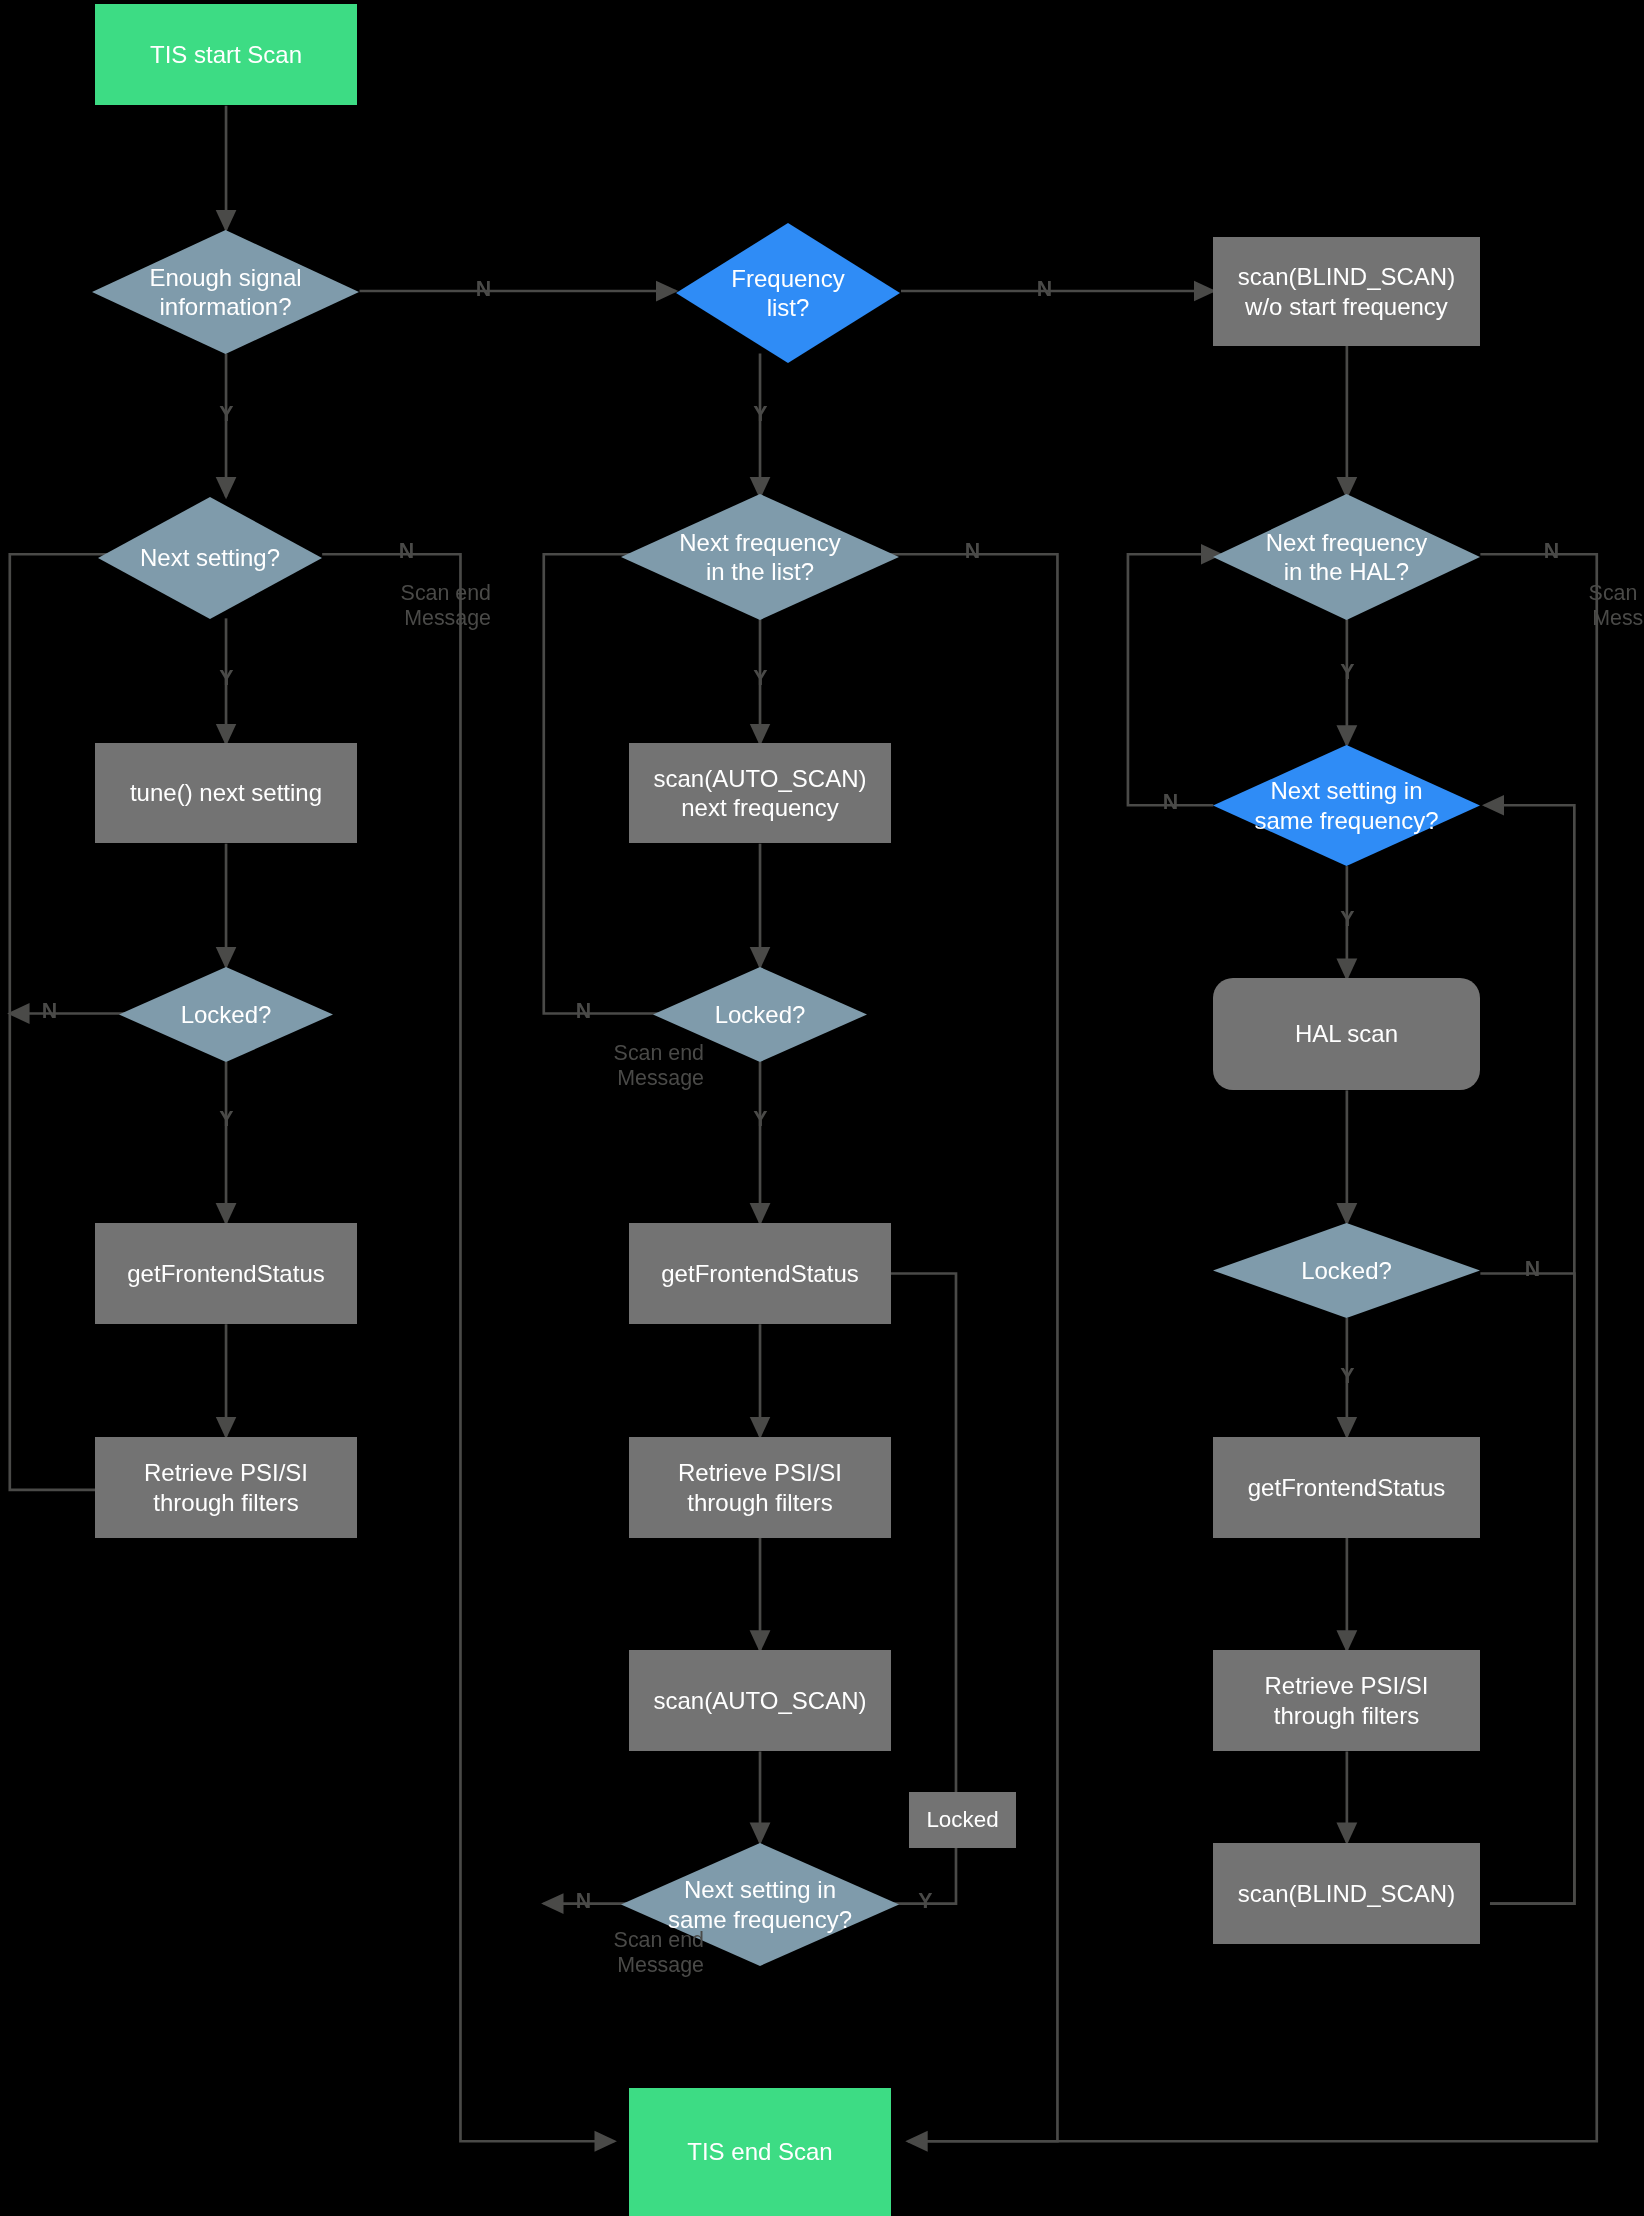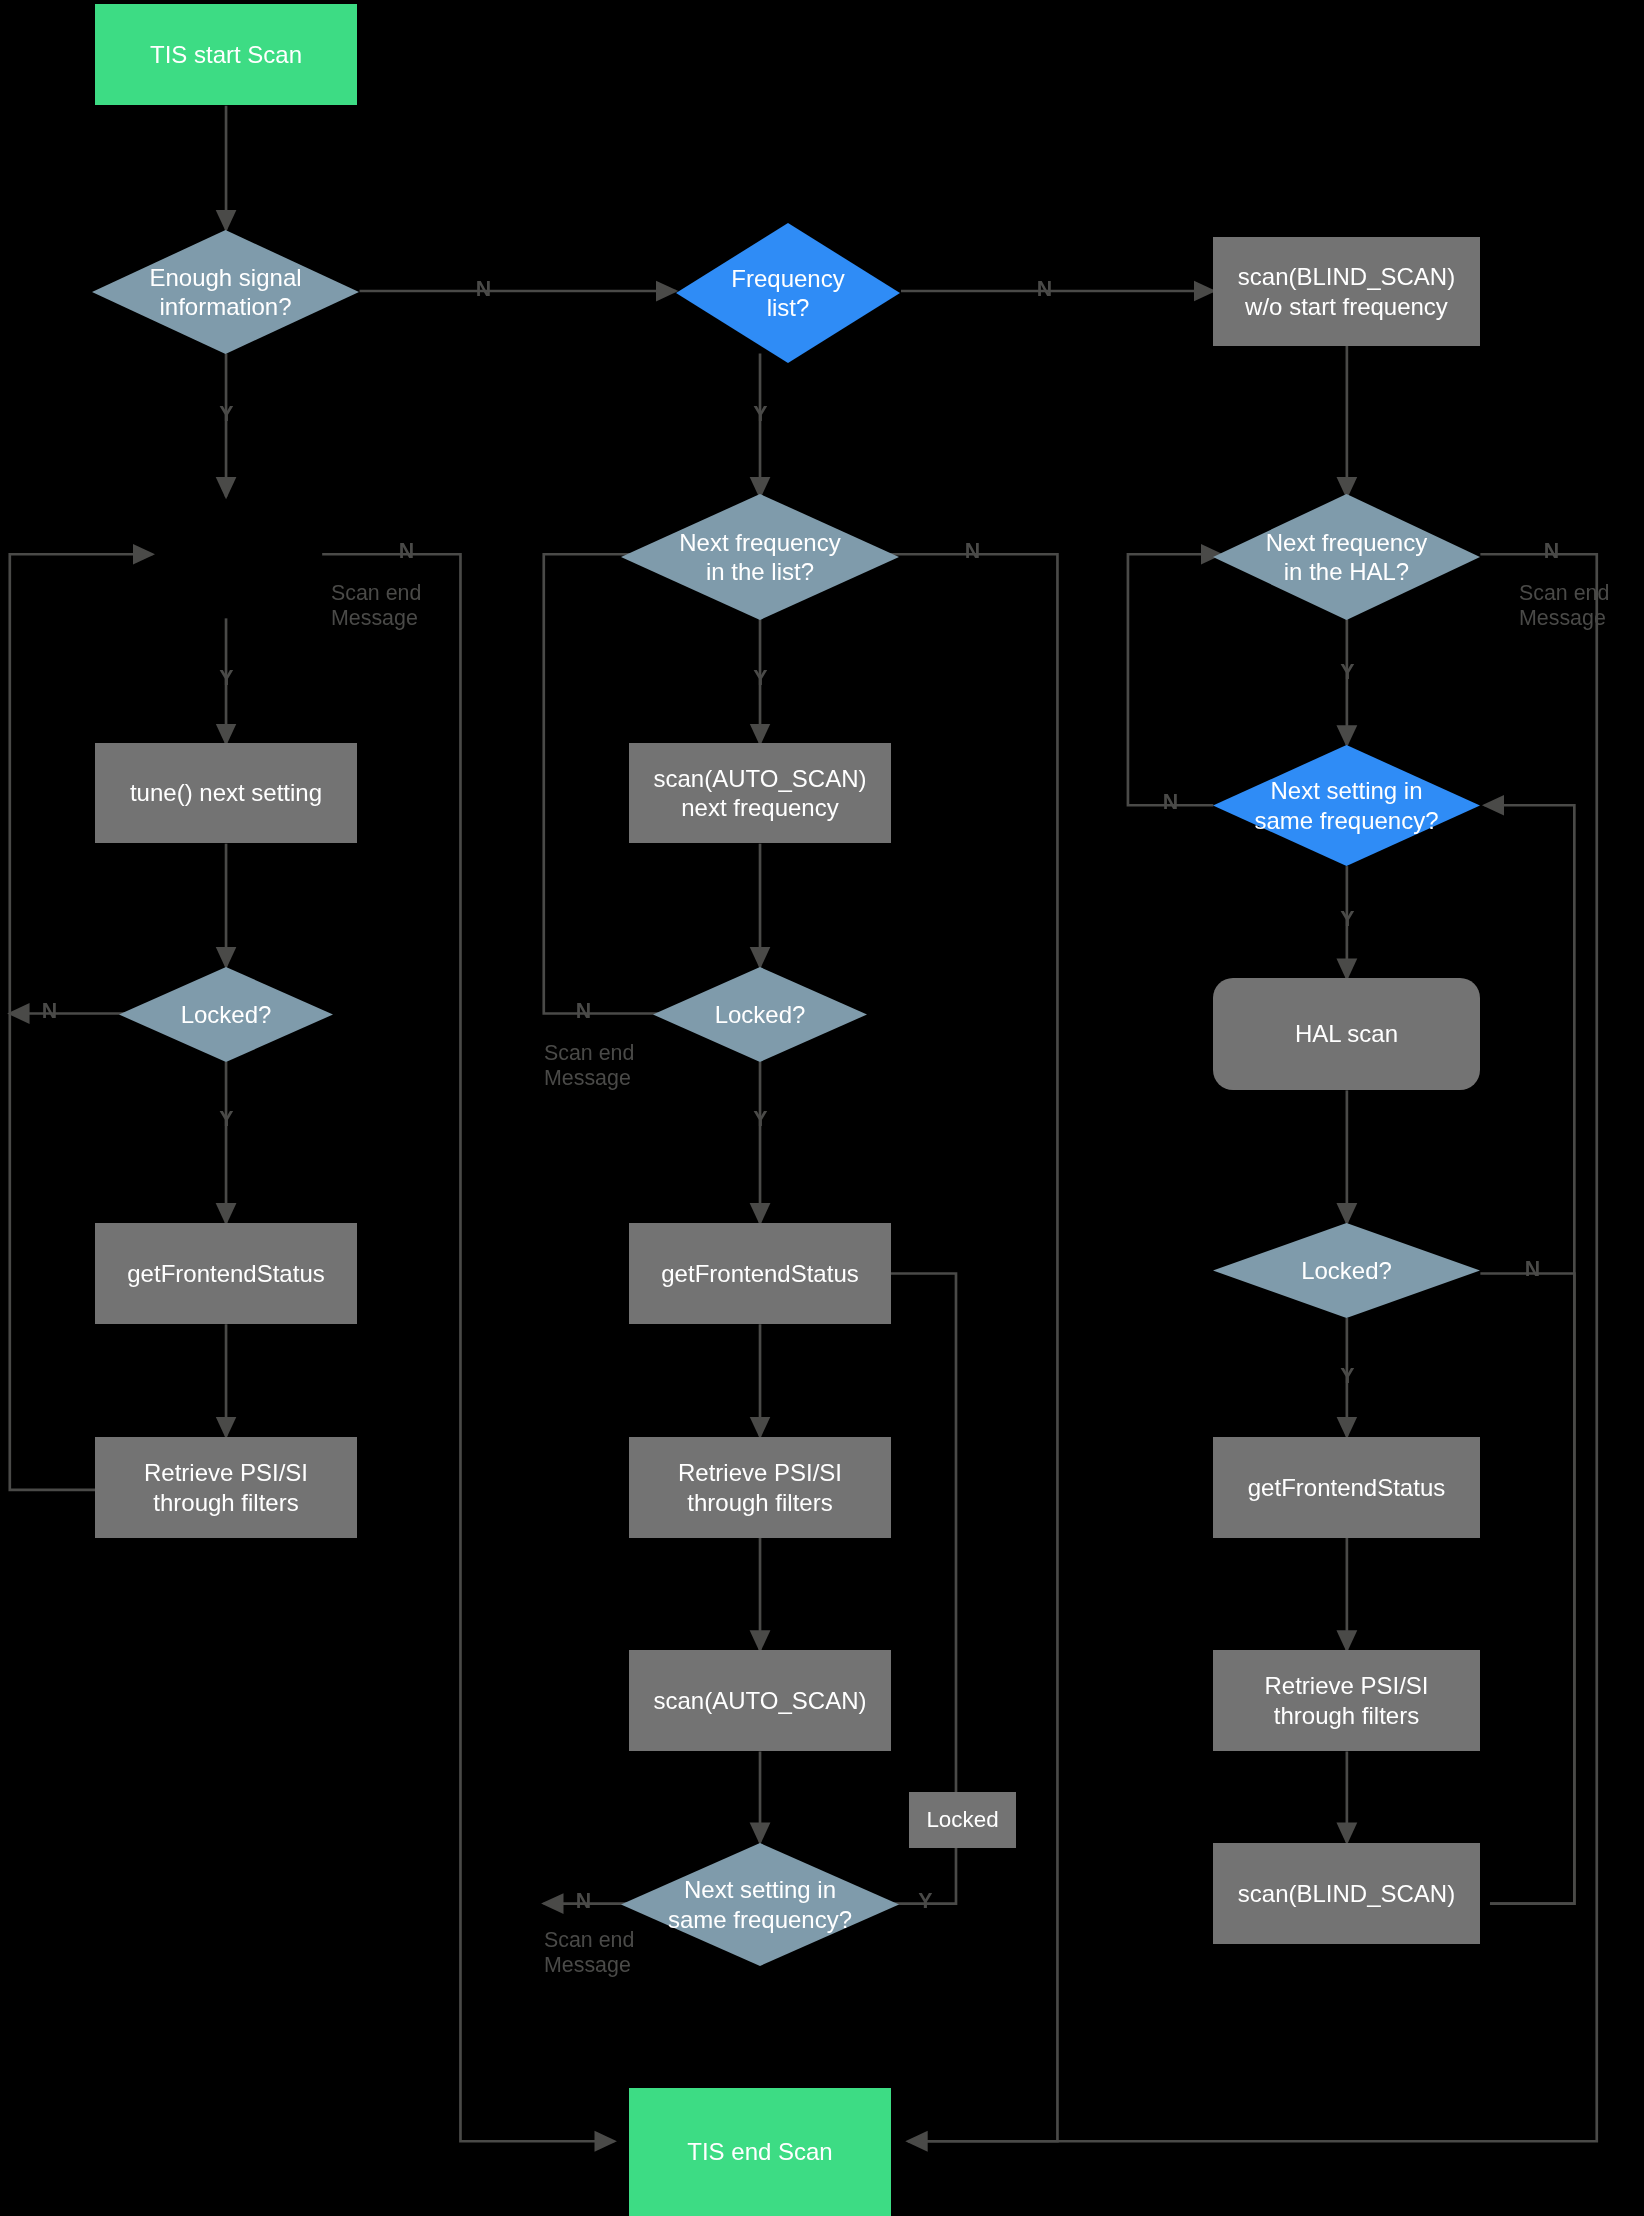--- a/index.html
+++ b/index.html
@@ -61,21 +61,21 @@
     white-space: pre-line;
     text-align: center;
   }
   .note-label {
     position: absolute;
     color: #4a4a48;
     font-size: 21.4px;
     font-weight: normal;
     line-height: 1.18;
     white-space: pre-line;
-    text-align: left;
+    text-align: right;
   }
 </style>
 </head>
 <body>
 
 <div id="canvas">
 
   <svg class="edges" viewBox="0 0 3080 4150">
     <defs>
       <marker id="arw" markerWidth="9" markerHeight="9" refX="7.4" refY="4.5" orient="auto" markerUnits="strokeWidth">
@@ -170,20 +170,26 @@
       </svg>
     <span class="dlabel">Frequency
 list?</span>
   </div>
 
   <div class="node rect blue" style="left:1213px; top:237px; width:267px; height:109px;">
     <span>scan(BLIND_SCAN)
 w/o start frequency</span>
   </div>
 
+  <div class="node diamond" style="left:98px; top:497px; width:224px; height:122px;">
+    <svg class="dshape" viewBox="0 0 100 100" preserveAspectRatio="none">
+        <polygon points="50,0 100,50 50,100 0,50" fill="#7f9bab"></polygon>
+      </svg>
+    <span class="dlabel">Next setting?</span>
+  </div>
 
   <div class="node diamond" style="left:621px; top:494px; width:278px; height:126px;">
     <svg class="dshape" viewBox="0 0 100 100" preserveAspectRatio="none">
         <polygon points="50,0 100,50 50,100 0,50" fill="#7f9bab"></polygon>
       </svg>
     <span class="dlabel">Next frequency
 in the list?</span>
   </div>
 
   <div class="node diamond" style="left:1213px; top:494px; width:267px; height:126px;">

